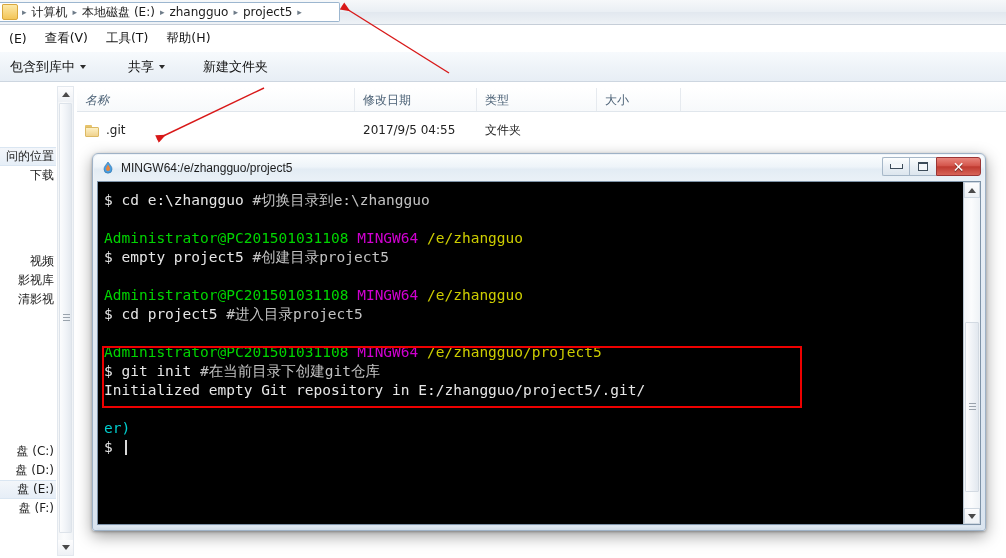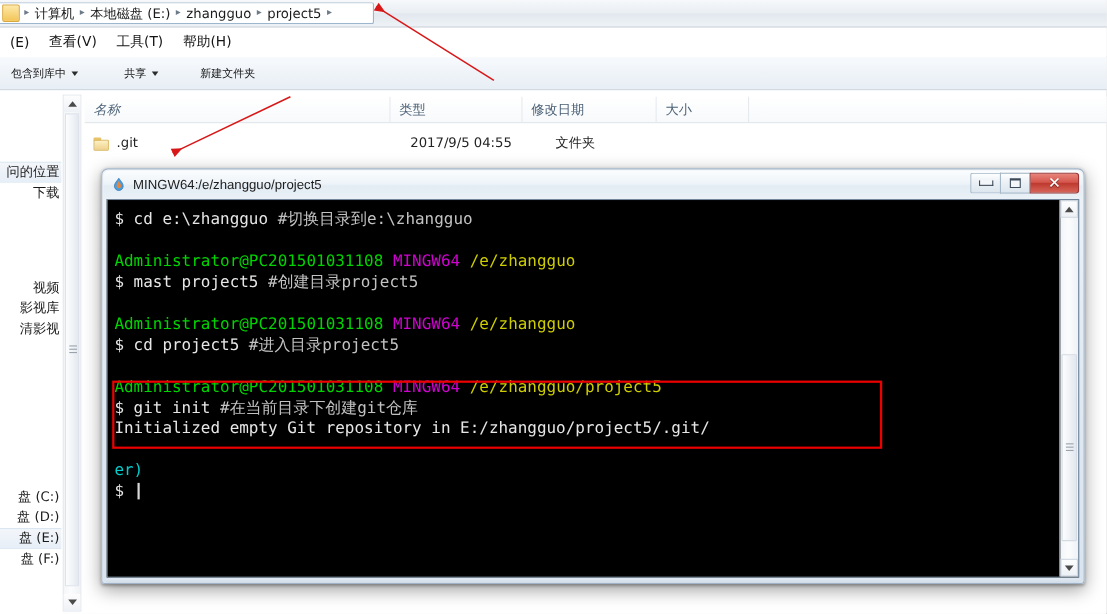--- a/index.html
+++ b/index.html
@@ -96,21 +96,21 @@
     position: absolute;
     left: 0; top: 52px;
     width: 1006px; height: 30px;
     background: linear-gradient(to bottom, #f7fafd 0%, #eef3f8 55%, #e7eef5 100%);
     border-bottom: 1px solid #cdd6e0;
     display: flex;
     align-items: center;
     box-sizing: border-box;
   }
   .tb-item {
-    font-size: 10px;
+    font-size: 13px;
     color: #111111;
     padding: 4px 10px;
     display: flex;
     align-items: center;
     gap: 5px;
     white-space: nowrap;
     cursor: default;
     justify-content: center;
   }
   .caret-dn {
@@ -221,21 +221,20 @@
 
   
   .file-row {
     position: absolute;
     left: 77px; top: 118px;
     width: 929px; height: 24px;
     display: flex;
     align-items: center;
     box-sizing: border-box;
     cursor: default;
-    gap: 10px;
   }
   .fr-cell {
     font-size: 12px;
     color: #232323;
     padding: 0 8px;
     display: flex;
     align-items: center;
     gap: 6px;
     box-sizing: border-box;
     white-space: nowrap;
@@ -519,22 +518,22 @@
           <i></i>
         </span>
     </div>
     <div class="sb-arrow-dn">
         <span class="tri-dn"></span>
       </div>
   </div>
 
   <div class="list-header">
     <div class="col-h" style="width:278px;font-style:italic;">名称</div>
+    <div class="col-h" style="width:122px;">修改日期</div>
     <div class="col-h" style="width:120px;">类型</div>
-    <div class="col-h" style="width:122px;">修改日期</div>
     <div class="col-h" style="width:84px;">大小</div>
   </div>
 
   <div class="file-row">
     <div class="fr-cell" style="width:278px;">
       <span class="folder-ico"></span>
       <span>.git</span>
     </div>
     <div class="fr-cell" style="width:122px;">2017/9/5 04:55</div>
     <div class="fr-cell" style="width:120px;">文件夹</div>
@@ -565,21 +564,21 @@
     </span>
   </div>
 
   <div class="term-body-wrap">
     <div class="term-screen">
 
       <div class="term-line"><span class="c-white">$ cd e:\zhangguo </span><span class="c-gray">#切换目录到e:\zhangguo</span></div>
       <div class="blk-gap"></div>
 
       <div class="term-line"><span class="c-green">Administrator@PC201501031108</span> <span class="c-magenta">MINGW64</span> <span class="c-yellow">/e/zhangguo</span></div>
-      <div class="term-line"><span class="c-white">$ mast project5 </span><span class="c-gray">#创建目录project5</span></div>
+      <div class="term-line"><span class="c-white">$ empty project5 </span><span class="c-gray">#创建目录project5</span></div>
       <div class="blk-gap"></div>
 
       <div class="term-line"><span class="c-green">Administrator@PC201501031108</span> <span class="c-magenta">MINGW64</span> <span class="c-yellow">/e/zhangguo</span></div>
       <div class="term-line"><span class="c-white">$ cd project5 </span><span class="c-gray">#进入目录project5</span></div>
       <div class="blk-gap"></div>
 
       <div class="term-line"><span class="c-green">Administrator@PC201501031108</span> <span class="c-magenta">MINGW64</span> <span class="c-yellow">/e/zhangguo/project5</span></div>
       <div class="term-line"><span class="c-white">$ git init </span><span class="c-gray">#在当前目录下创建git仓库</span></div>
       <div class="term-line"><span class="c-white">Initialized empty Git repository in E:/zhangguo/project5/.git/</span></div>
       <div class="blk-gap"></div>

